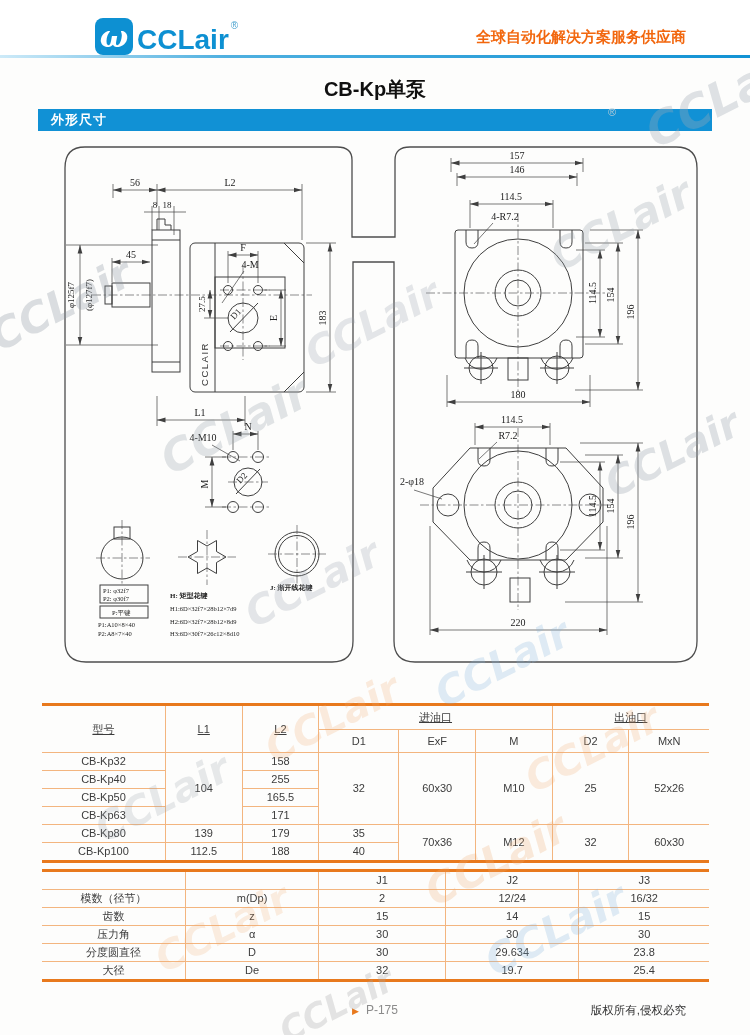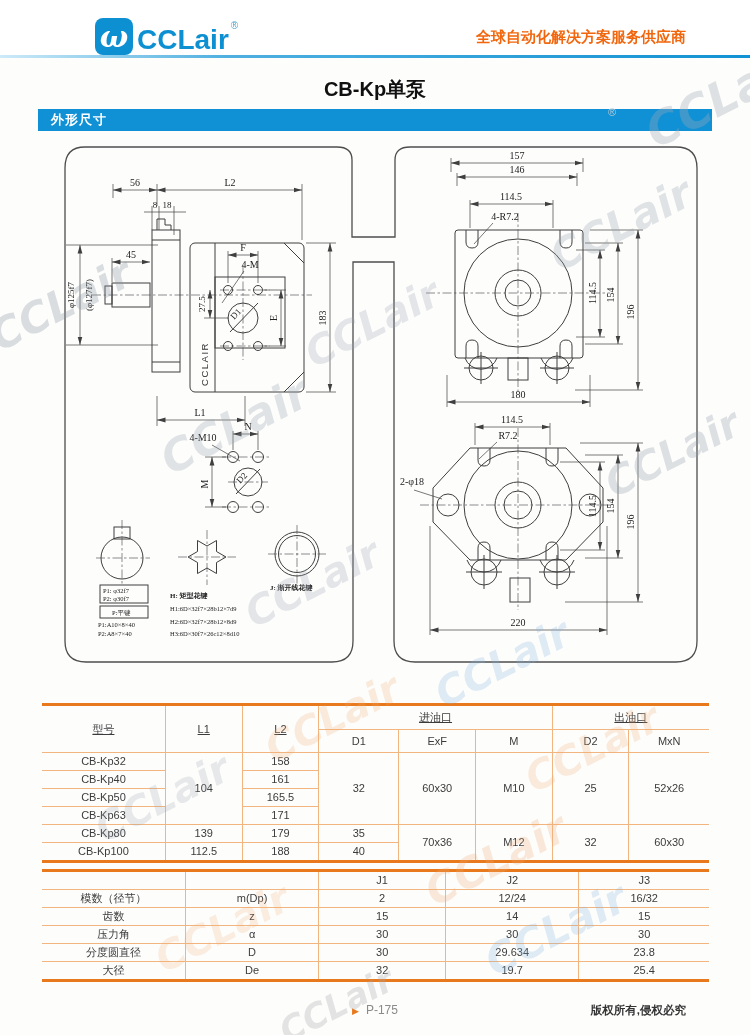--- a/index.html
+++ b/index.html
@@ -44,21 +44,21 @@
      overflow:hidden;white-space:nowrap;}
   td:first-child{border-left:none;}
   td:last-child{border-right:none;}
   tr:first-child td{border-top:none;}
   tr:last-child td{border-bottom:none;}
   #t1 tr.h1 td{height:23px;text-decoration:underline;}
   #t1 tr.h2 td{height:22px;}
   
   #pageno{position:absolute;left:352px;top:1003px;font-size:12px;color:#8b8b8b;z-index:2;}
   #pageno .tri{color:#e8791d;font-size:9px;margin-right:7px;}
-  #copyright{position:absolute;right:64px;top:1003px;font-size:11.5px;font-weight:bold;color:#333;z-index:2;}
+  #copyright{position:absolute;right:64px;top:1003px;font-size:11.5px;font-weight:normal;color:#333;z-index:2;}
   
   .wm{position:absolute;font-family:"DejaVu Sans",sans-serif;font-style:italic;font-weight:bold;
       transform:rotate(-27deg);pointer-events:none;white-space:nowrap;z-index:5;}
 </style>
 </head>
 <body>
 
 <div id="page">
 
   <div id="hdr">
@@ -336,21 +336,21 @@
       <td rowspan="4">104</td>
       <td>158</td>
       <td rowspan="4">32</td>
       <td rowspan="4">60x30</td>
       <td rowspan="4">M10</td>
       <td rowspan="4">25</td>
       <td rowspan="4">52x26</td>
     </tr>
     <tr>
       <td>CB-Kp40</td>
-      <td>161</td>
+      <td>255</td>
     </tr>
     <tr>
       <td>CB-Kp50</td>
       <td>165.5</td>
     </tr>
     <tr>
       <td>CB-Kp63</td>
       <td>171</td>
     </tr>
     <tr>

